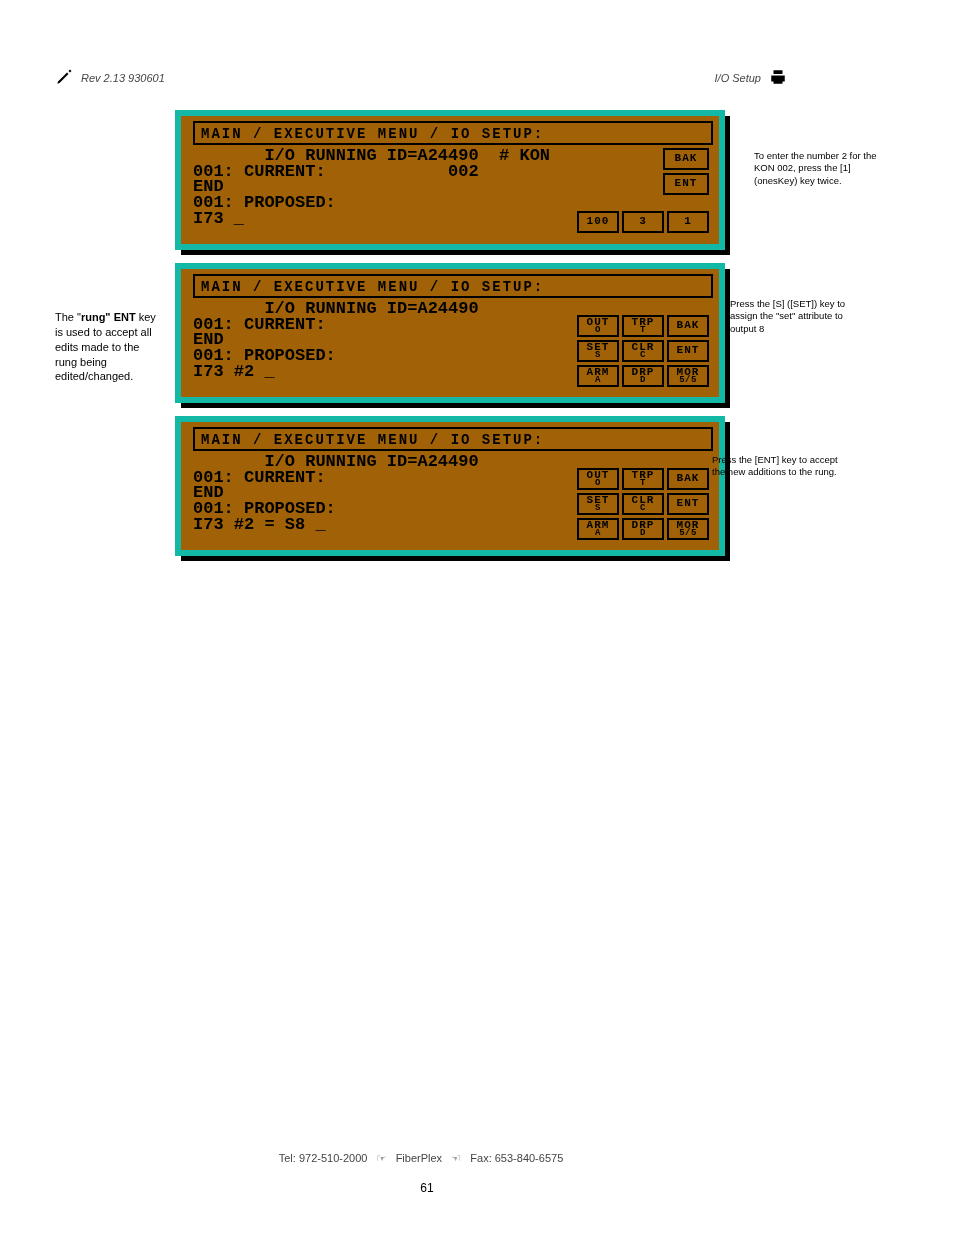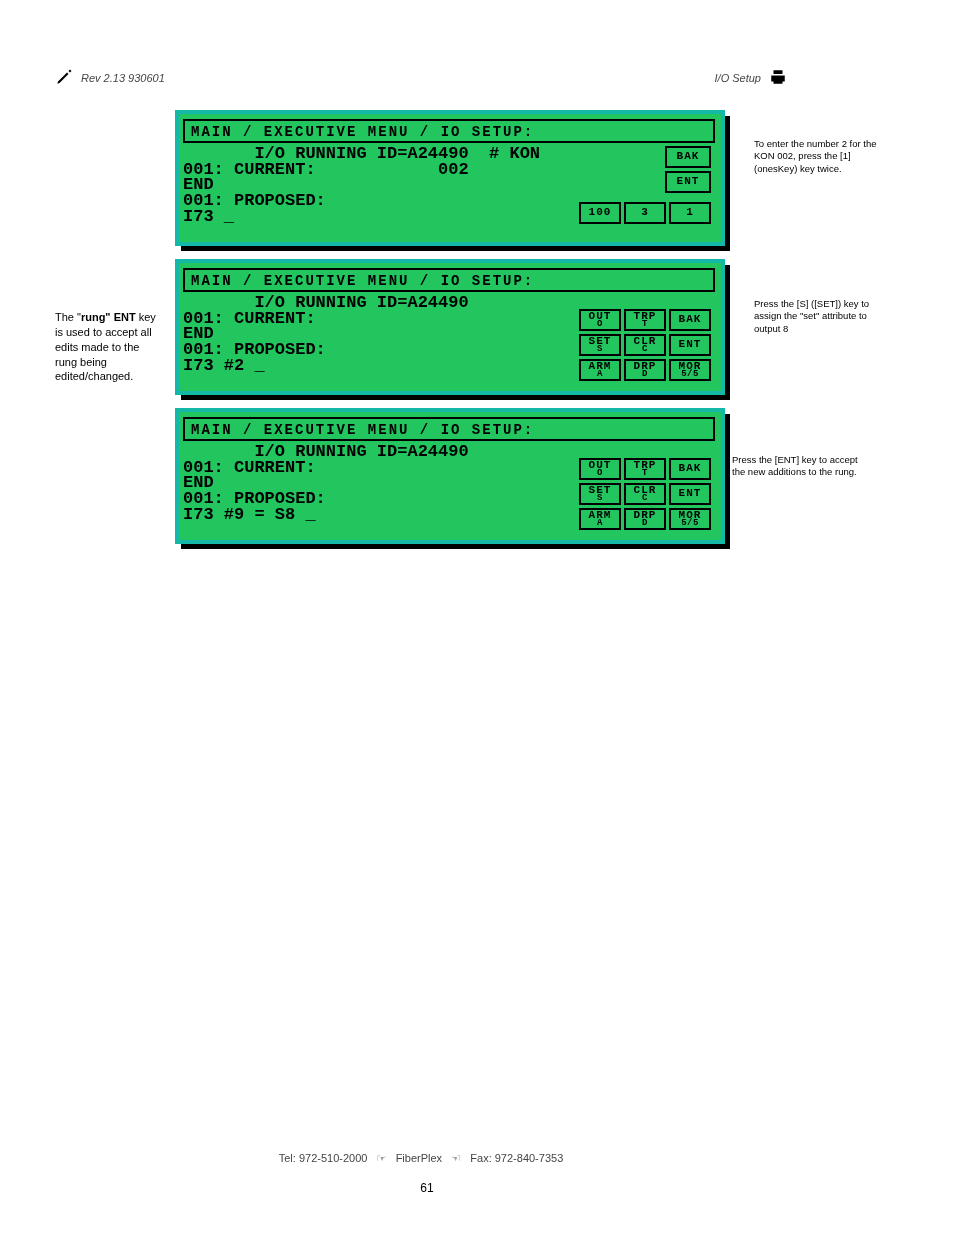--- a/index.html
+++ b/index.html
@@ -50,23 +50,23 @@
     position: absolute;
     left: 175px;
     top: 110px;
     width: 550px;
   }
   .screen-wrap {
     position: relative;
     margin-bottom: 13px;
   }
   .screen {
-    border: 4px solid #14b8a6;
-    background: #22c55e;
-    padding: 5px 6px 6px 4px;
+    border: 6px solid #14b8a6;
+    background: #a16207;
+    padding: 5px 6px 6px 12px;
     position: relative;
   }
   .bcframe {
     border:2px solid #000;
     padding:1px 6px;
     margin-bottom:3px;
   }
   .lcd-body {
     font-family: "Courier New", monospace;
     font-weight: bold;
@@ -88,21 +88,21 @@
     grid-template-columns: 46px;
     grid-template-rows: repeat(2, 22px);
     right: 4px;
     top: 0px;
     bottom: auto;
   }
   .keypad.k1b {
     grid-template-columns: repeat(3, 42px);
     grid-template-rows: 22px;
     right: 4px;
-    bottom: 12px;
+    bottom: 5px;
   }
   .keypad.k3x3 {
     grid-template-columns: repeat(3, 42px);
     grid-template-rows: repeat(3, 22px);
     right: 4px;
     bottom: 4px;
   }
   .key {
     border: 2px solid #000;
     font-family: "Courier New", monospace;
@@ -119,23 +119,23 @@
   }
   .key .sub { font-size: 9px; letter-spacing: 0.5px; }
   .bubble {
     position: absolute;
     border-radius: 14px;
     font-size: 9.5px;
     line-height: 1.3;
     padding: 10px 12px;
     color: #000;
   }
-  .bubble1 { left: 742px; top: 128px; width: 140px; }
-  .bubble2 { left: 742px; top: 288px; width: 140px; }
-  .bubble3 { left: 720px; top: 444px; width: 140px; }
+  .bubble1 { left: 742px; top: 140px; width: 140px; }
+  .bubble2 { left: 718px; top: 288px; width: 140px; }
+  .bubble3 { left: 700px; top: 444px; width: 140px; }
   .shadow {
     position:absolute;
     right:-5px;
     top:6px;
     bottom:-5px;
     width:5px;
     background:#000;
   }
   .shadow-b {
     position:absolute;
@@ -277,21 +277,21 @@
   <div class="screen-wrap">
     <div class="screen">
       <div class="bcframe">
         <span style="font-family:'Courier New',monospace;font-weight:bold;letter-spacing:2px;font-size:14px;">MAIN / EXECUTIVE MENU / IO SETUP:</span>
       </div>
       <div class="lcd-wrap">
         <div class="lcd-body"><span>       I/O RUNNING ID=A24490</span>
 <span>001: CURRENT:</span>
 <span>END</span>
 <span>001: PROPOSED:</span>
-<span>I73 #9 = S8 _</span></div>
+<span>I73 #2 = S8 _</span></div>
         <div class="keypad k3x3">
           <div class="key">
                 <span>OUT</span>
                 <span class="sub">O</span>
               </div>
           <div class="key">
                 <span>TRP</span>
                 <span class="sub">T</span>
               </div>
           <div class="key">
@@ -331,17 +331,17 @@
 
 <div class="bubble bubble1">To enter the number 2 for the KON 002, press the [1] (onesKey) key twice.</div>
 <div class="bubble bubble2">Press the [S] ([SET]) key to assign the "set" attribute to output 8</div>
 <div class="bubble bubble3">Press the [ENT] key to accept the new additions to the rung.</div>
 
 <div class="footer">
   <span>Tel: 972-510-2000</span>
   &nbsp;&nbsp;☞&nbsp;&nbsp;
   <span>FiberPlex</span>
   &nbsp;&nbsp;☜&nbsp;&nbsp;
-  <span>Fax: 972-840-7353</span>
+  <span>Fax: 653-840-6575</span>
 </div>
 <div class="pgno">61</div>
 
 </div>
 
 </body></html>

